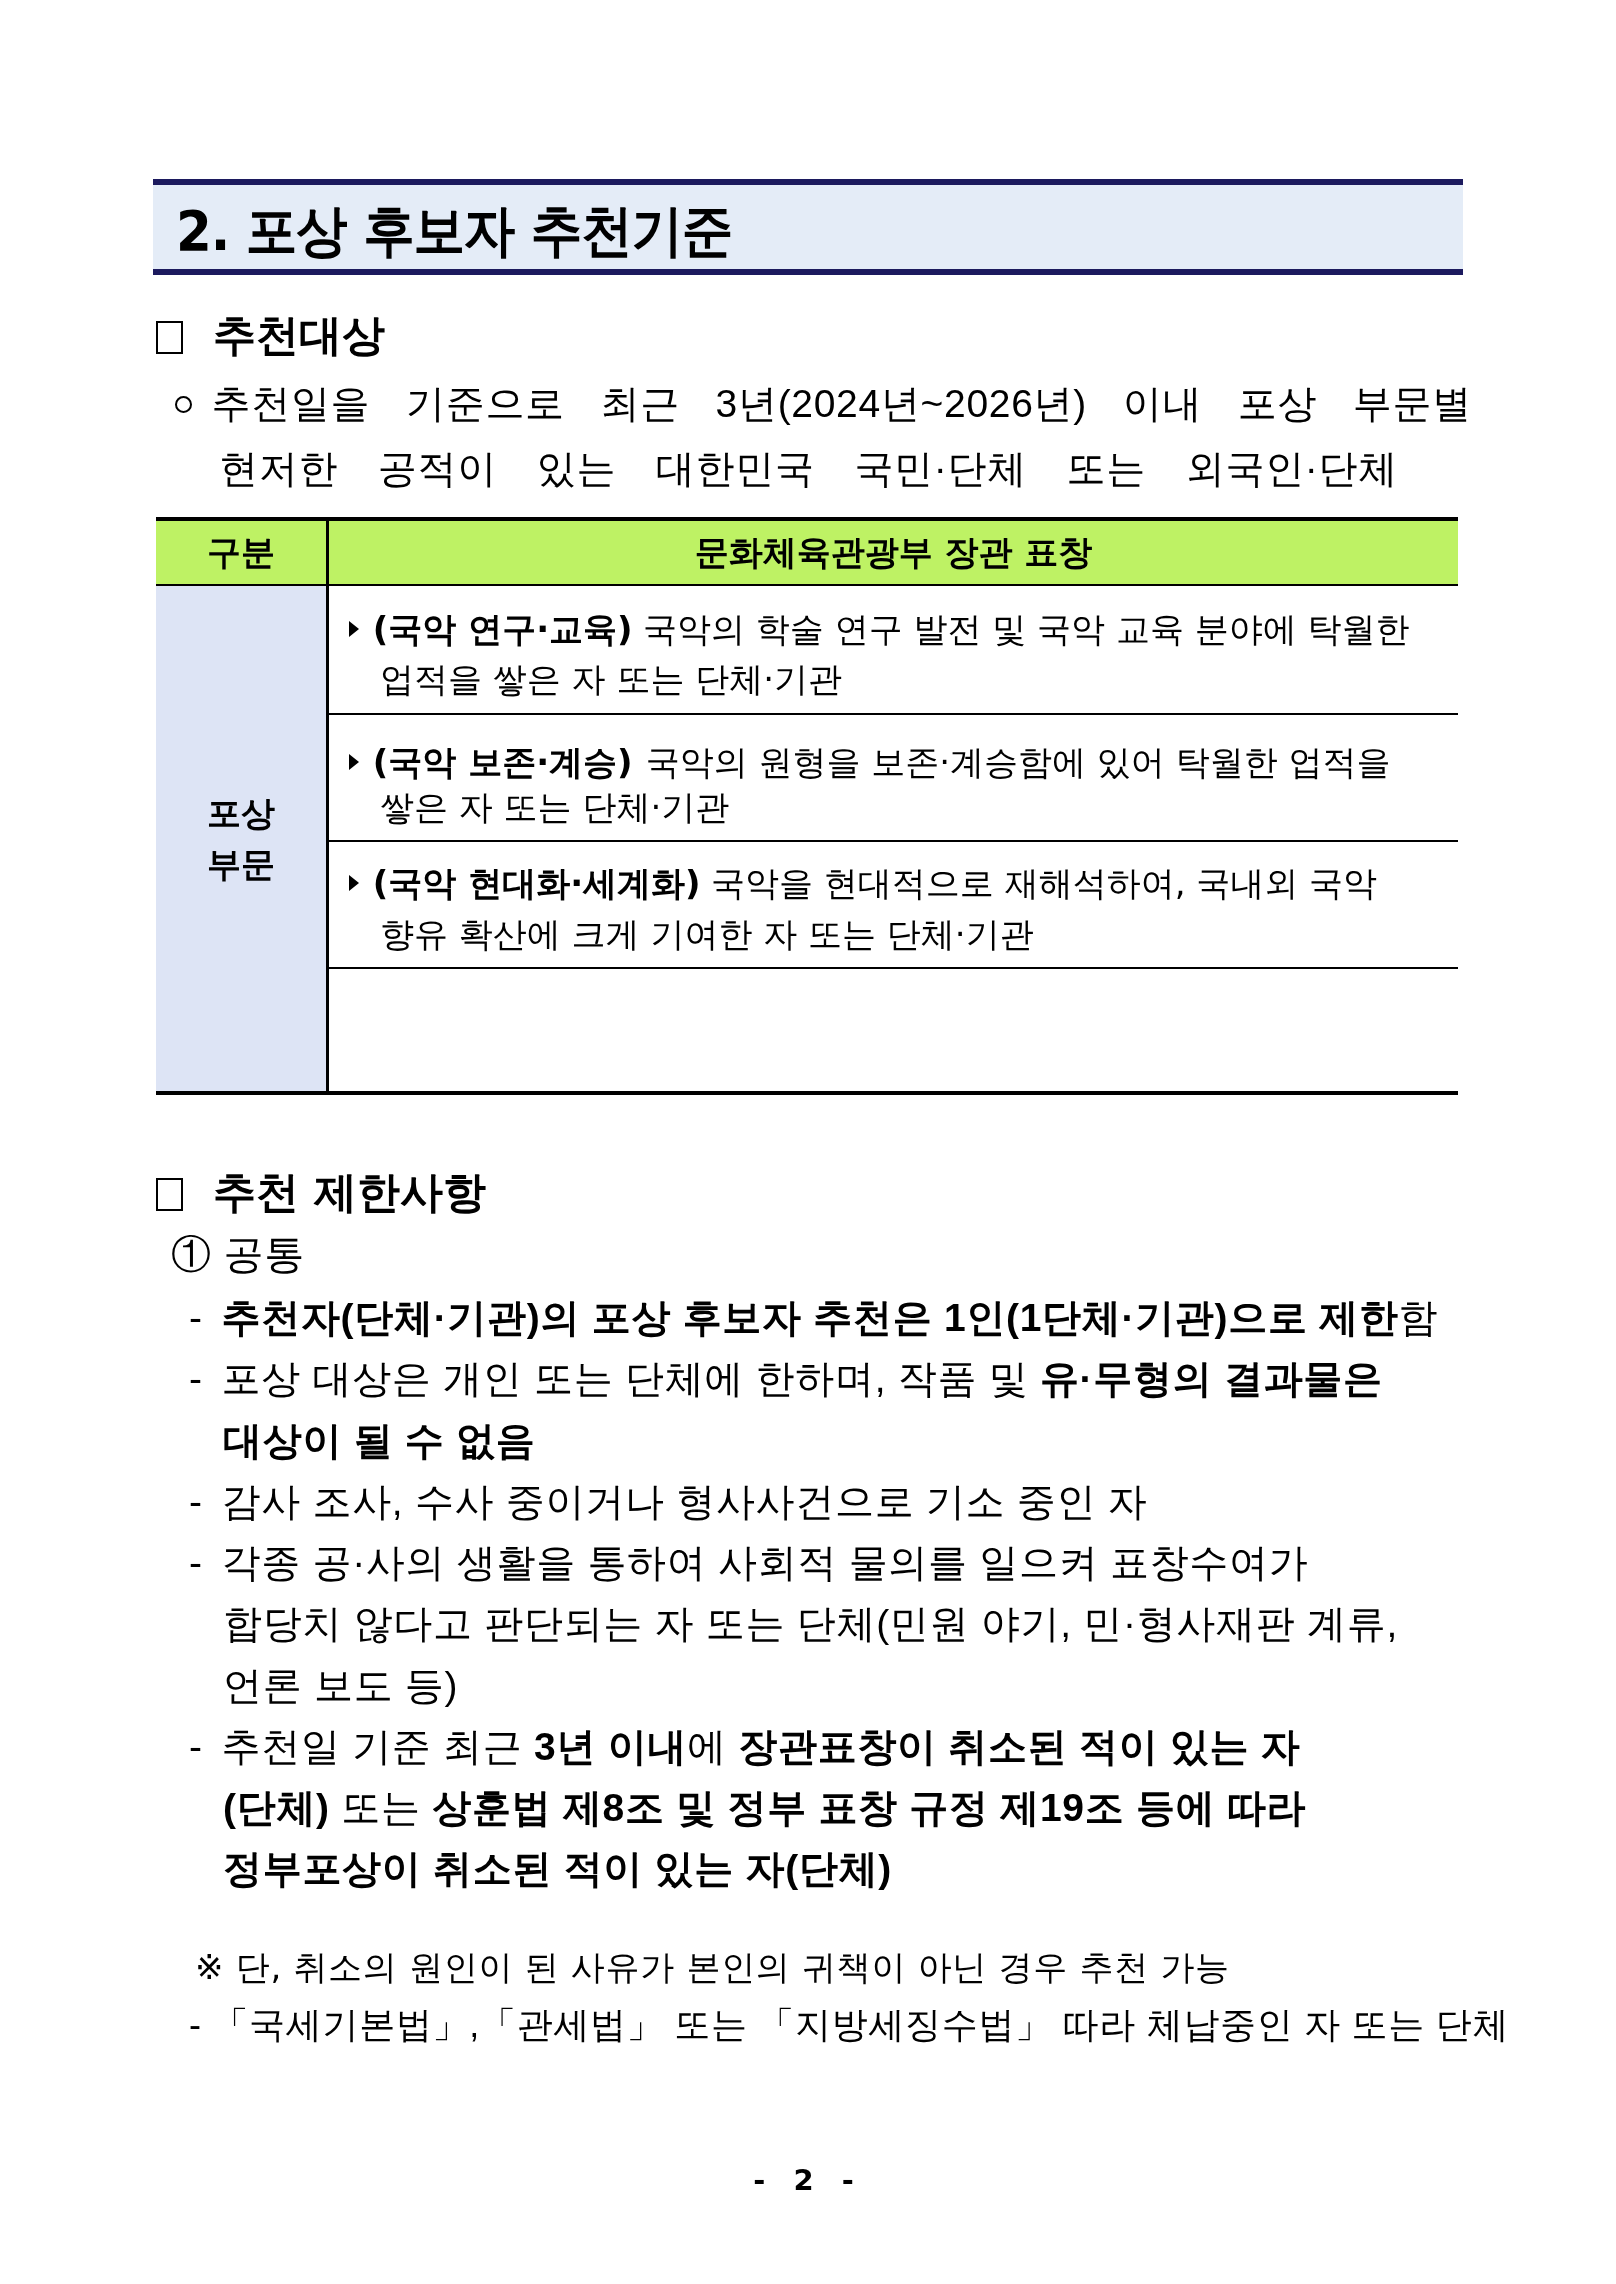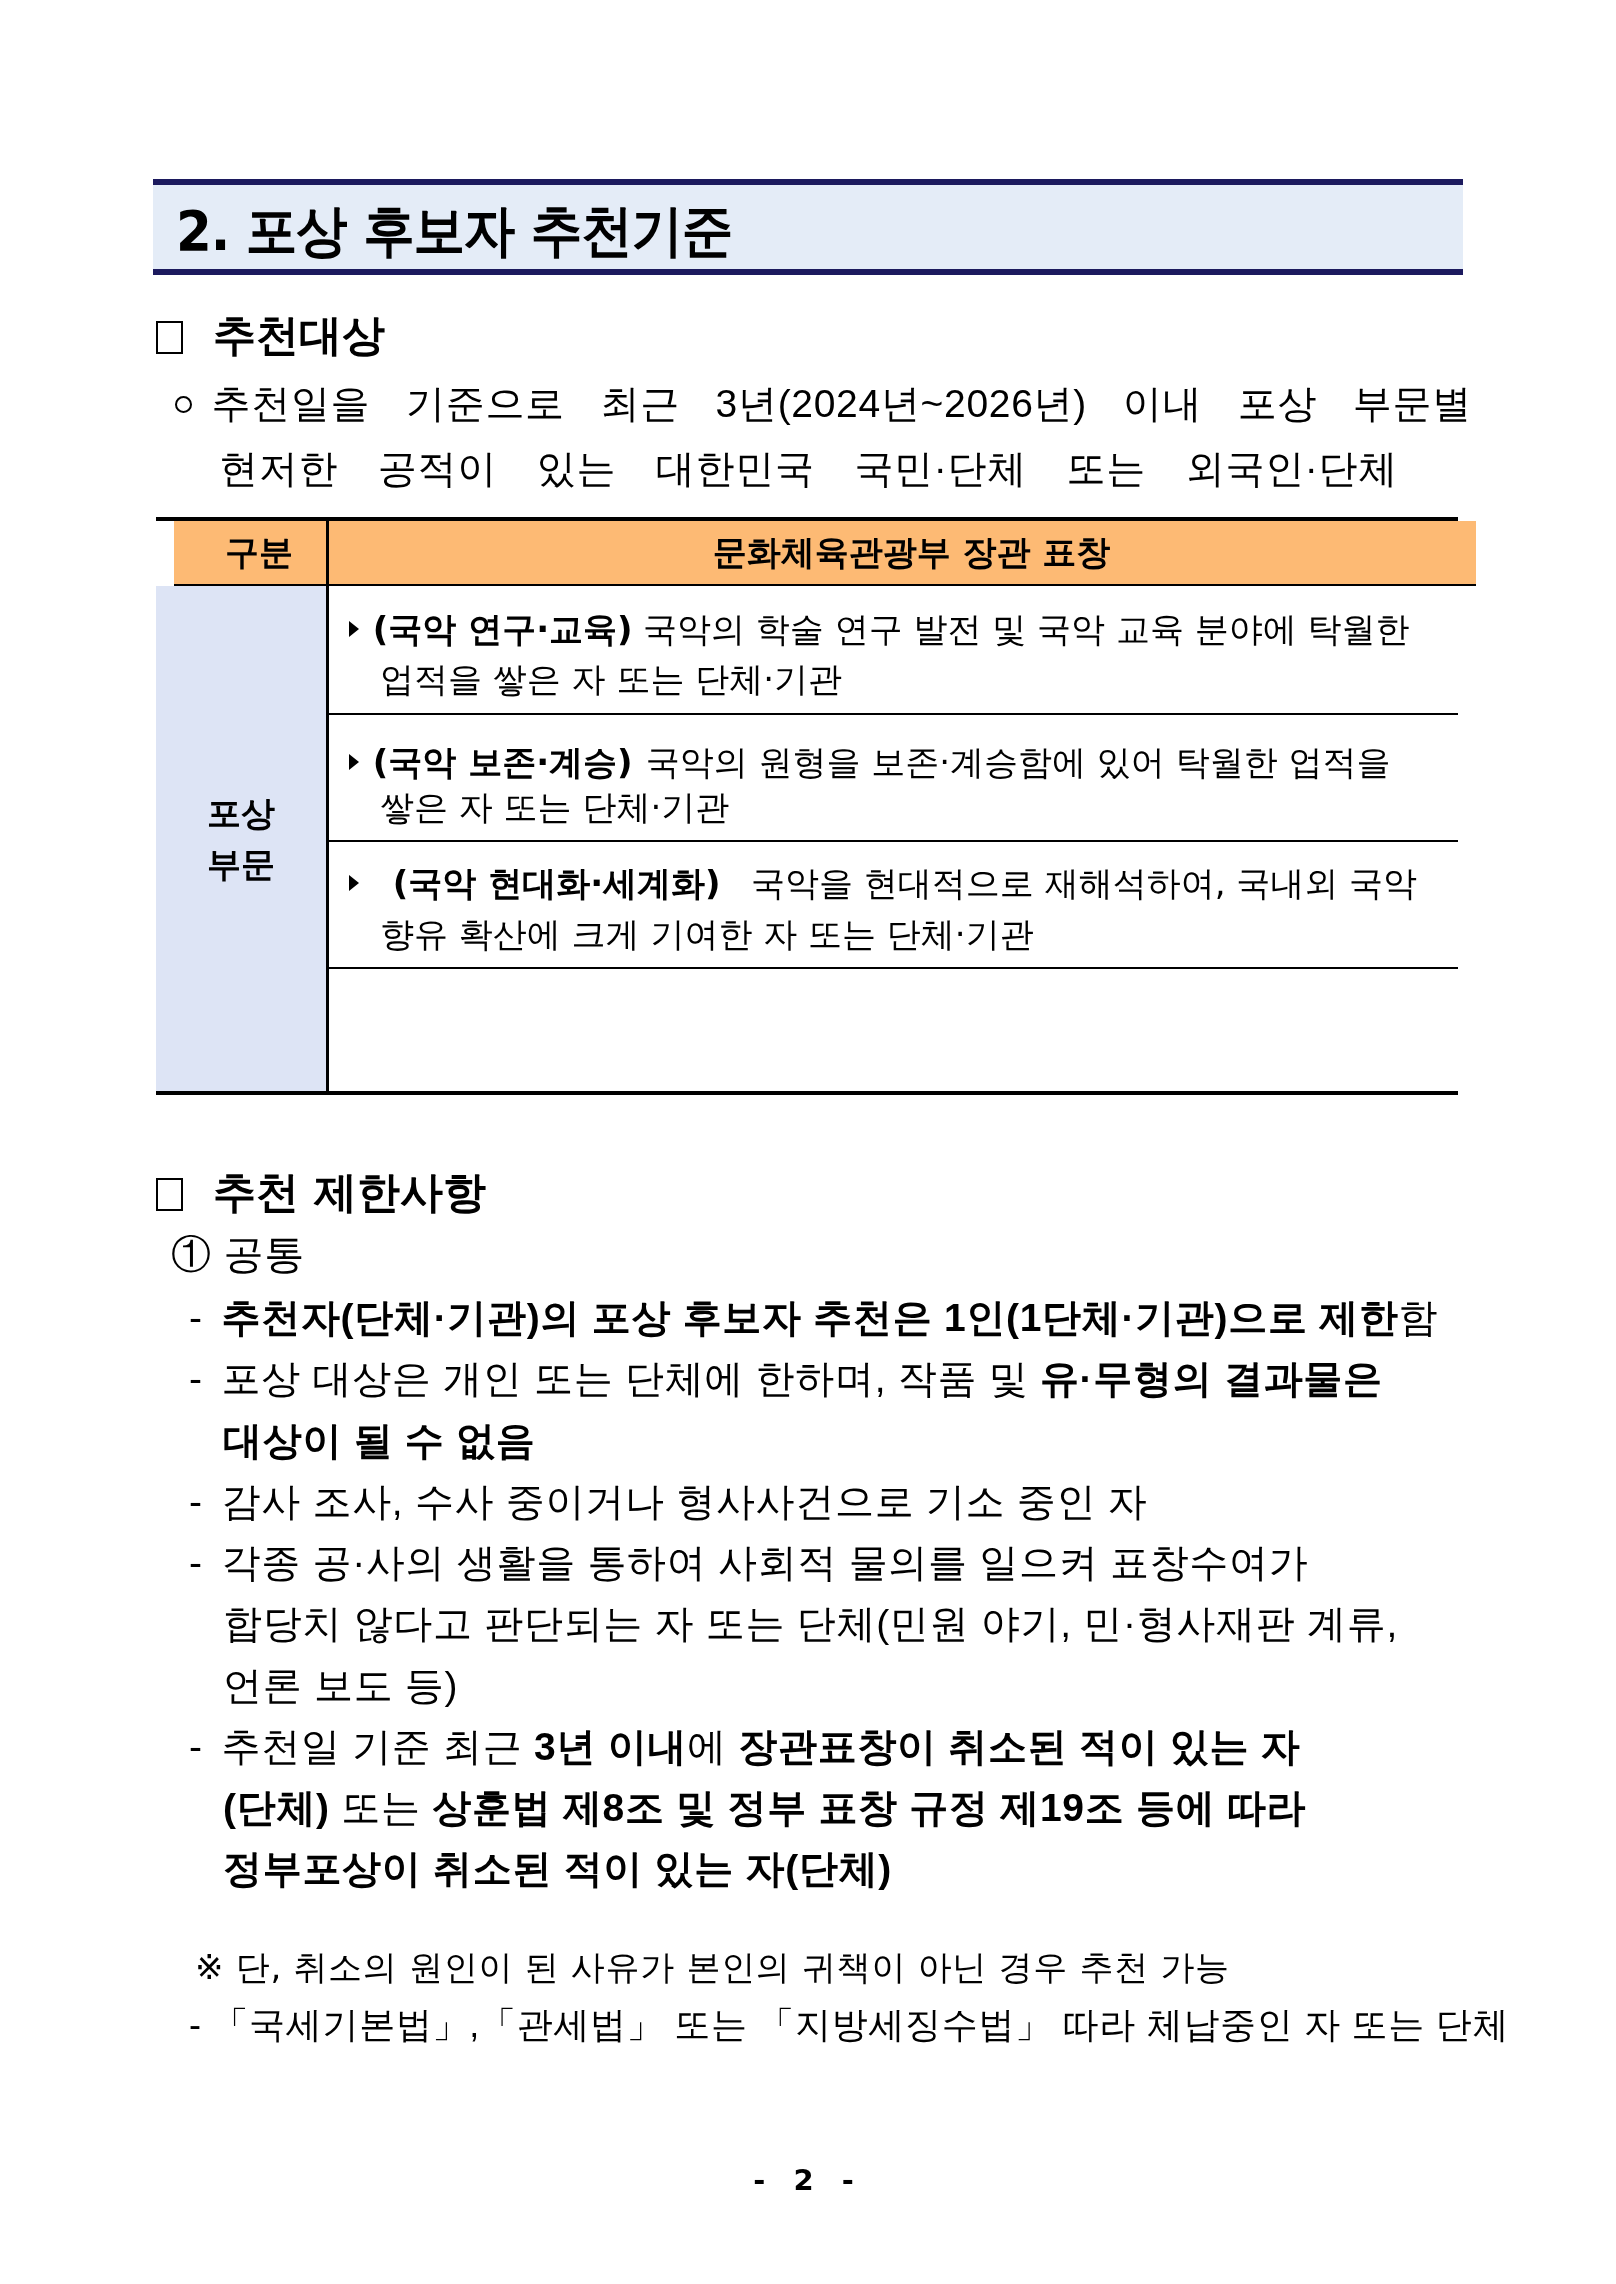--- a/index.html
+++ b/index.html
@@ -50,22 +50,22 @@
       display: flex; justify-content: space-between;
     }
 
     
     .table {
       left: 156px; top: 517px; width: 1302px; height: 578px;
       border-top: 4.6px solid #000; border-bottom: 4.6px solid #000;
       box-sizing: border-box;
     }
     .th-row {
-      position: absolute; left: 18px; top: 0; width: 100%; height: 65px;
-      background: #fdba74; border-bottom: 2px solid #000; box-sizing: border-box;
+      position: absolute; left: 0; top: 0; width: 100%; height: 65px;
+      background: #bef264; border-bottom: 2px solid #000; box-sizing: border-box;
     }
     .th-cell {
       position: absolute; top: 0; height: 63px; display: flex;
       align-items: center; justify-content: center;
       font-size: 34px; font-weight: bold;
     }
     .col-divider {
       position: absolute; left: 170px; top: 0; bottom: 0; width: 2.6px; background: #000;
     }
     .left-cell {
@@ -163,21 +163,21 @@
   <div class="body-row row-divider" style="top:194px; height:127px;">
     <div class="cell-line" style="top:24px;">
       <span class="tri-icon"></span>
       <span class="b">(국악 보존·계승)</span>
       <span style="margin-left:13px;">국악의 원형을 보존·계승함에 있어 탁월한 업적을</span>
     </div>
     <div class="cell-line cell-line-cont" style="top:69px;">쌓은 자 또는 단체·기관</div>
   </div>
 
   <div class="body-row row-divider" style="top:321px; height:127px;">
-    <div class="cell-line" style="top:18px;gap:20px;">
+    <div class="cell-line" style="top:18px;">
       <span class="tri-icon"></span>
       <span class="b">(국악 현대화·세계화)</span>
       <span style="margin-left:10.4px;">국악을 현대적으로 재해석하여, 국내외 국악</span>
     </div>
     <div class="cell-line cell-line-cont" style="top:69px;">향유 확산에 크게 기여한 자 또는 단체·기관</div>
   </div>
 
 </div>
 
 <div class="abs section-heading" style="left:156px; top:1163px;">

